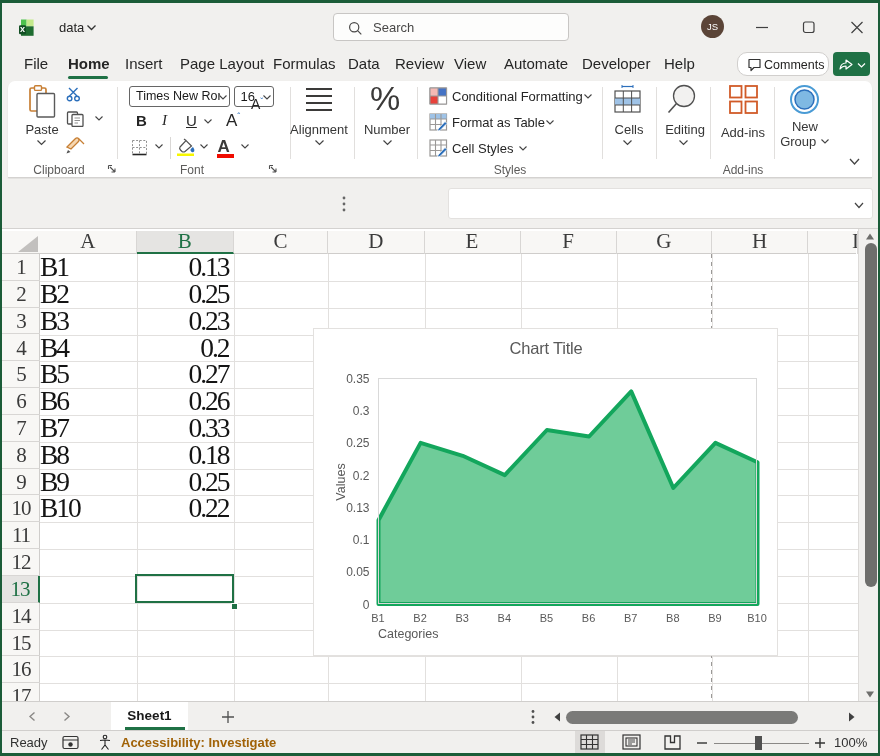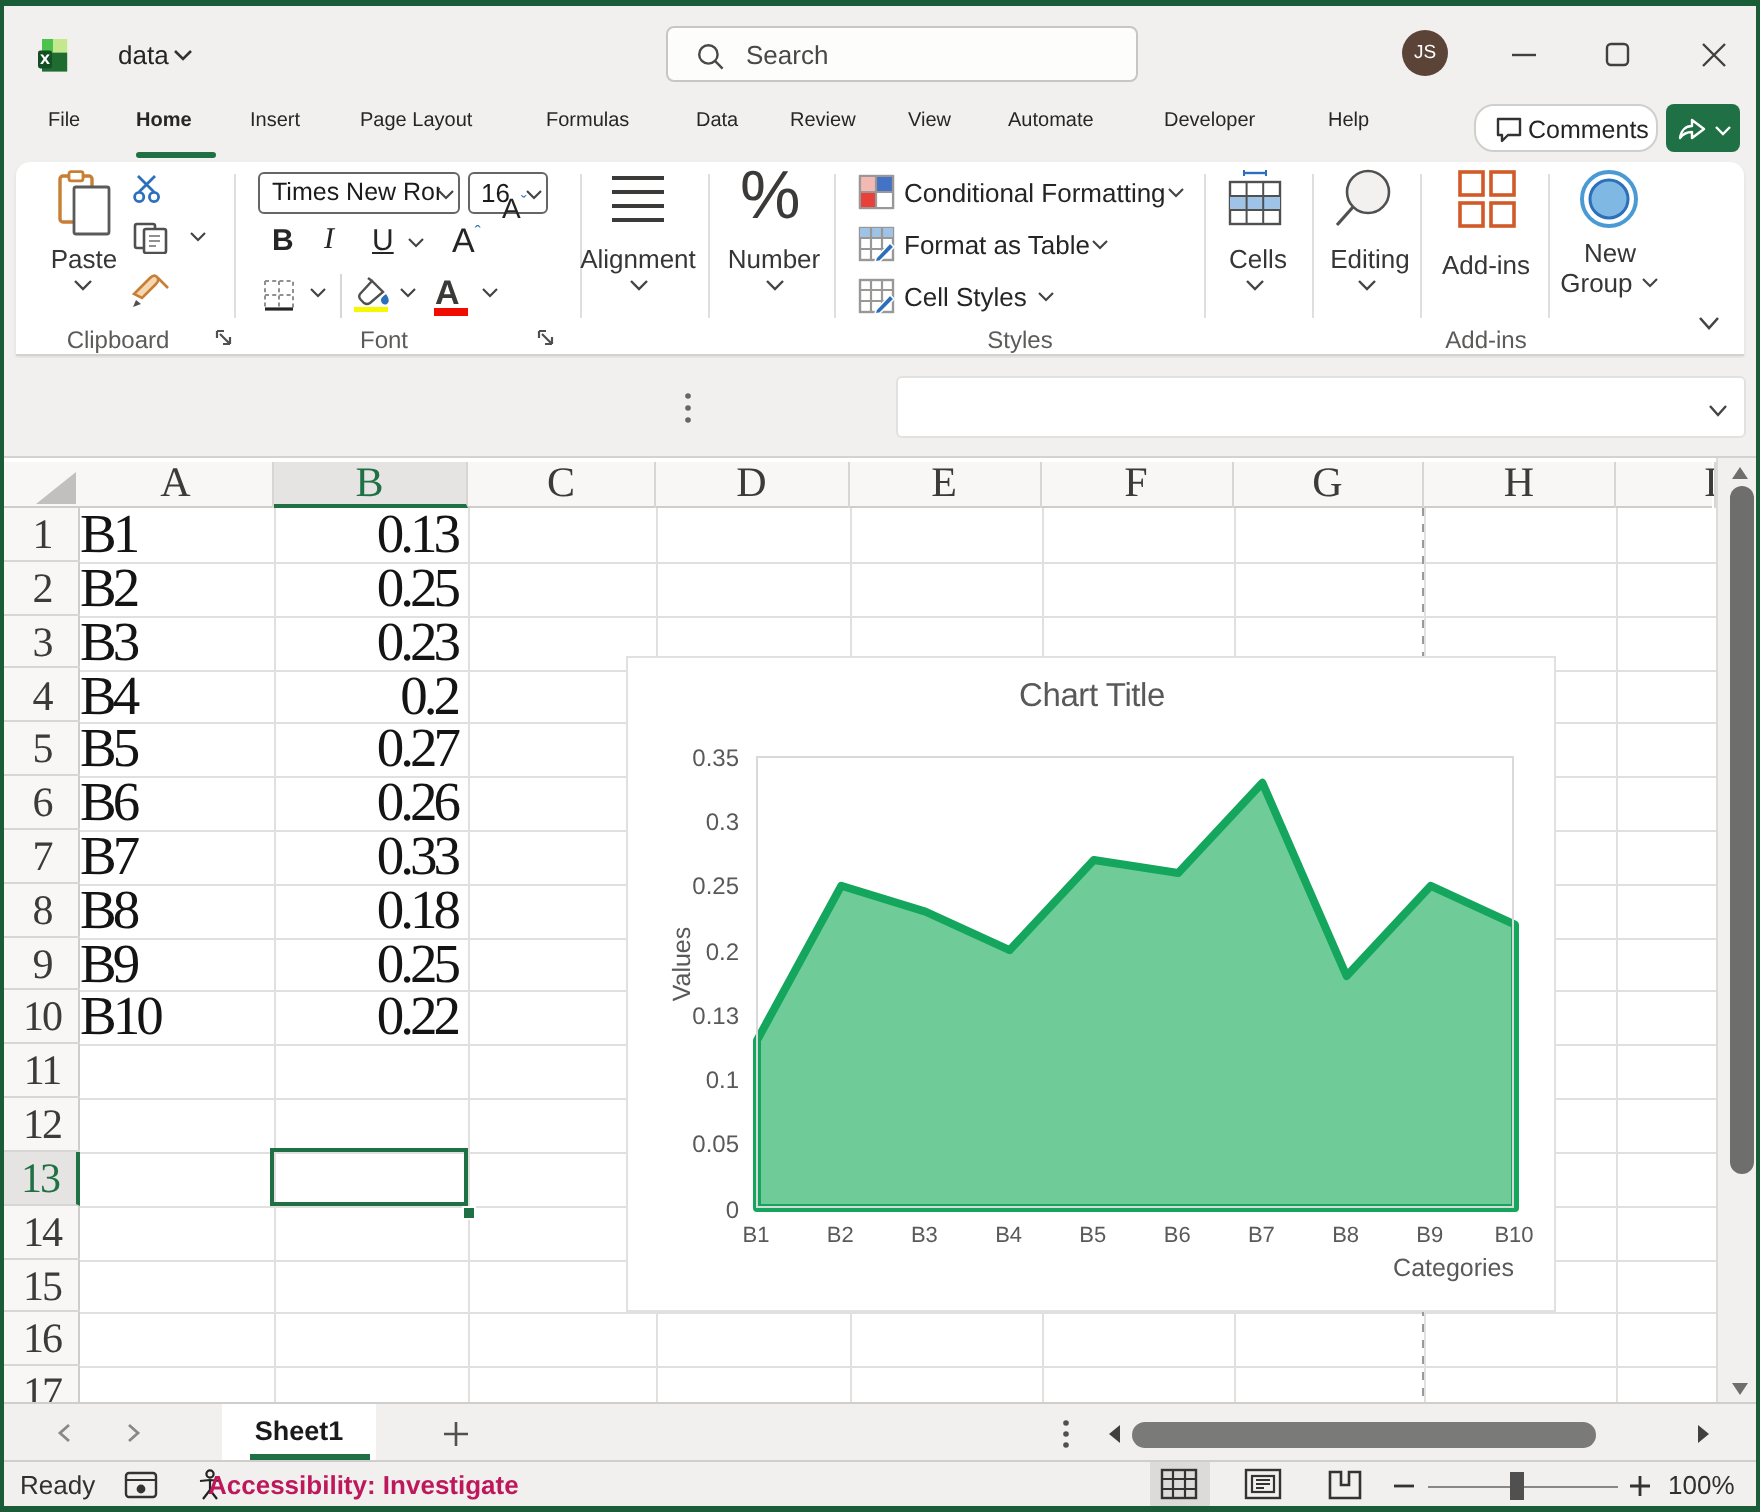--- a/index.html
+++ b/index.html
@@ -12,21 +12,21 @@
 
 #titlebar { left:2px; top:3px; width:876px; height:42px; background:#f1f0ee; }
 
 #doctitle { left:57px; top:17px; font-size:13px; color:#252423; }
 #dt-chev { left:84px; top:19px; }
 #searchbox { left:331px; top:10px; width:236px; height:28px; background:#fdfdfc; border:1px solid #c8c6c4; border-radius:4px; }
 #search-txt { left:39px; top:6px; font-size:13px; color:#494847; }
 #avatar { left:699px; top:12px; width:23px; height:23px; border-radius:50%; background:#5b4437; color:#fff; font-size:9.5px; text-align:center; line-height:23px; }
 
 #menurow { left:2px; top:45px; width:876px; height:36px; background:#f1f0ee; }
-.mi { position:absolute; top:10px; font-size:10px; color:#262626; }
+.mi { position:absolute; top:10px; font-size:15px; color:#262626; }
 #home-ul { position:absolute; left:66px; top:31px; width:40px; height:3px; background:#1f7145; border-radius:2px; }
 #comments { position:absolute; left:735px; top:7px; width:92px; height:24px; background:#fff; border:1px solid #d1cfcd; border-radius:10px; }
 #share { position:absolute; left:831px; top:7px; width:37px; height:24px; background:#1f7145; border-radius:4px; }
 
 #ribboncard { left:8px; top:81px; width:864px; height:97px; background:#fff; border-bottom:1px solid #d4d2d0; border-radius:7px 7px 0 0; box-shadow:0 1px 2px rgba(0,0,0,.08); }
 #ribbon { left:2px; top:81px; width:876px; height:97px; }
 .rsep { position:absolute; top:6px; width:1px; height:72px; background:#e1dfdd; }
 .glabel { position:absolute; top:82px; font-size:12px; color:#5c5b5a; width:120px; text-align:center; }
 .launcher { position:absolute; top:83px; width:10px; height:10px; }
 .rtext { position:absolute; font-size:13px; color:#363636; text-align:center; }
@@ -56,21 +56,21 @@
 
 #selbox { position:absolute; left:132.8px; top:344.6px; width:99.6px; height:29.7px; border:2px solid #1f7145; }
 #selhandle { position:absolute; left:229px; top:373.8px; width:7px; height:7px; background:#1f7145; border:1px solid #fff; }
 
 #chart { left:312.5px; top:326.5px; width:465px; height:328px; background:#fff; border:1px solid #e3e1df; }
 #ctitle { position:absolute; left:0; top:10.5px; width:465px; text-align:center; font-size:16.5px; letter-spacing:-0.2px; color:#595959; }
 #plot { position:absolute; left:64.5px; top:49.5px; width:379.0px; height:225.5px; border:1px solid #d9d9d9; }
 .yl { position:absolute; left:0px; width:56px; text-align:right; font-size:12px; color:#595959; }
 .xl { position:absolute; top:283px; width:40px; text-align:center; font-size:11px; color:#595959; }
 #vtitle { position:absolute; left:-8px; top:146px; width:70px; height:14px; text-align:center; font-size:12.5px; color:#595959; transform:rotate(-90deg); transform-origin:center; }
-#htitle { position:absolute; left:64.5px; top:298.5px; width:379px; text-align:right; font-size:12.5px; color:#595959; }
+#htitle { position:absolute; left:64.5px; top:298.5px; width:379px; text-align:left; font-size:12.5px; color:#595959; }
 
 #tabbar { left:2px; top:701px; width:876px; height:29px; background:#f1f0ee; border-top:1px solid #d0cecc; }
 #sheettab { position:absolute; left:109px; top:0px; width:77px; height:29px; background:#fff; }
 #sheettab-ul { position:absolute; left:123px; top:25px; width:60px; height:3px; background:#1f7145; }
 #sheettab-txt { position:absolute; left:109px; top:6px; width:77px; text-align:center; font-size:13.5px; font-weight:bold; color:#1a1a1a; }
 #hsb-thumb { position:absolute; left:564px; top:9px; width:232px; height:13px; background:#7a7a78; border-radius:7px; }
 #statusbar { left:2px; top:730px; width:876px; height:23px; background:#f1f0ee; border-top:1px solid #d0cecc; }
 .sb-txt { position:absolute; top:4px; font-size:13px; color:#303030; }
 svg { display:block; }
 </style></head>
@@ -476,21 +476,21 @@
   <div class="sb-txt" style="left:8px">Ready</div>
   <svg style="position:absolute;left:60px;top:4px" width="17" height="15" viewBox="0 0 17 15">
       <rect x="1" y="1.5" width="15" height="12" rx="1.5" stroke="#333" stroke-width="1.2" fill="none"></rect>
       <line x1="1" y1="5" x2="16" y2="5" stroke="#333" stroke-width="1"></line>
       <circle cx="8.5" cy="9.5" r="2.2" fill="#333"></circle>
     </svg>
   <svg style="position:absolute;left:95px;top:3px" width="16" height="17" viewBox="0 0 16 17">
       <circle cx="8" cy="3" r="1.8" stroke="#222" stroke-width="1.1" fill="none"></circle>
       <path d="M3 6.5 L8 6 L13 6.5 M8 6 V11 M8 11 L4.5 15.5 M8 11 L11.5 15.5" stroke="#222" stroke-width="1.1" fill="none"></path>
     </svg>
-  <div class="sb-txt" style="left:102px;font-weight:bold;color:#be185d">Accessibility: Investigate</div>
+  <div class="sb-txt" style="left:119px;font-weight:bold;color:#a16207">Accessibility: Investigate</div>
   <div style="position:absolute;left:573px;top:0px;width:30px;height:22px;background:#dddbd9"></div>
   <svg style="position:absolute;left:578px;top:3px" width="19" height="17" viewBox="0 0 19 17">
       <rect x="1" y="1" width="17" height="14" stroke="#333" stroke-width="1.2" fill="none"></rect>
       <path d="M1 5.5 H18 M1 10.5 H18 M6.5 1 V15 M12.5 1 V15" stroke="#333" stroke-width="1.1"></path>
     </svg>
   <svg style="position:absolute;left:620px;top:3px" width="19" height="17" viewBox="0 0 19 17">
       <rect x="1" y="1" width="17" height="14" stroke="#333" stroke-width="1.2" fill="none"></rect>
       <rect x="4" y="4" width="11" height="8" stroke="#333" stroke-width="1.1" fill="none"></rect>
       <path d="M6 6 H13 M6 8 H13 M6 10 H10" stroke="#333" stroke-width="0.9"></path>
     </svg>

